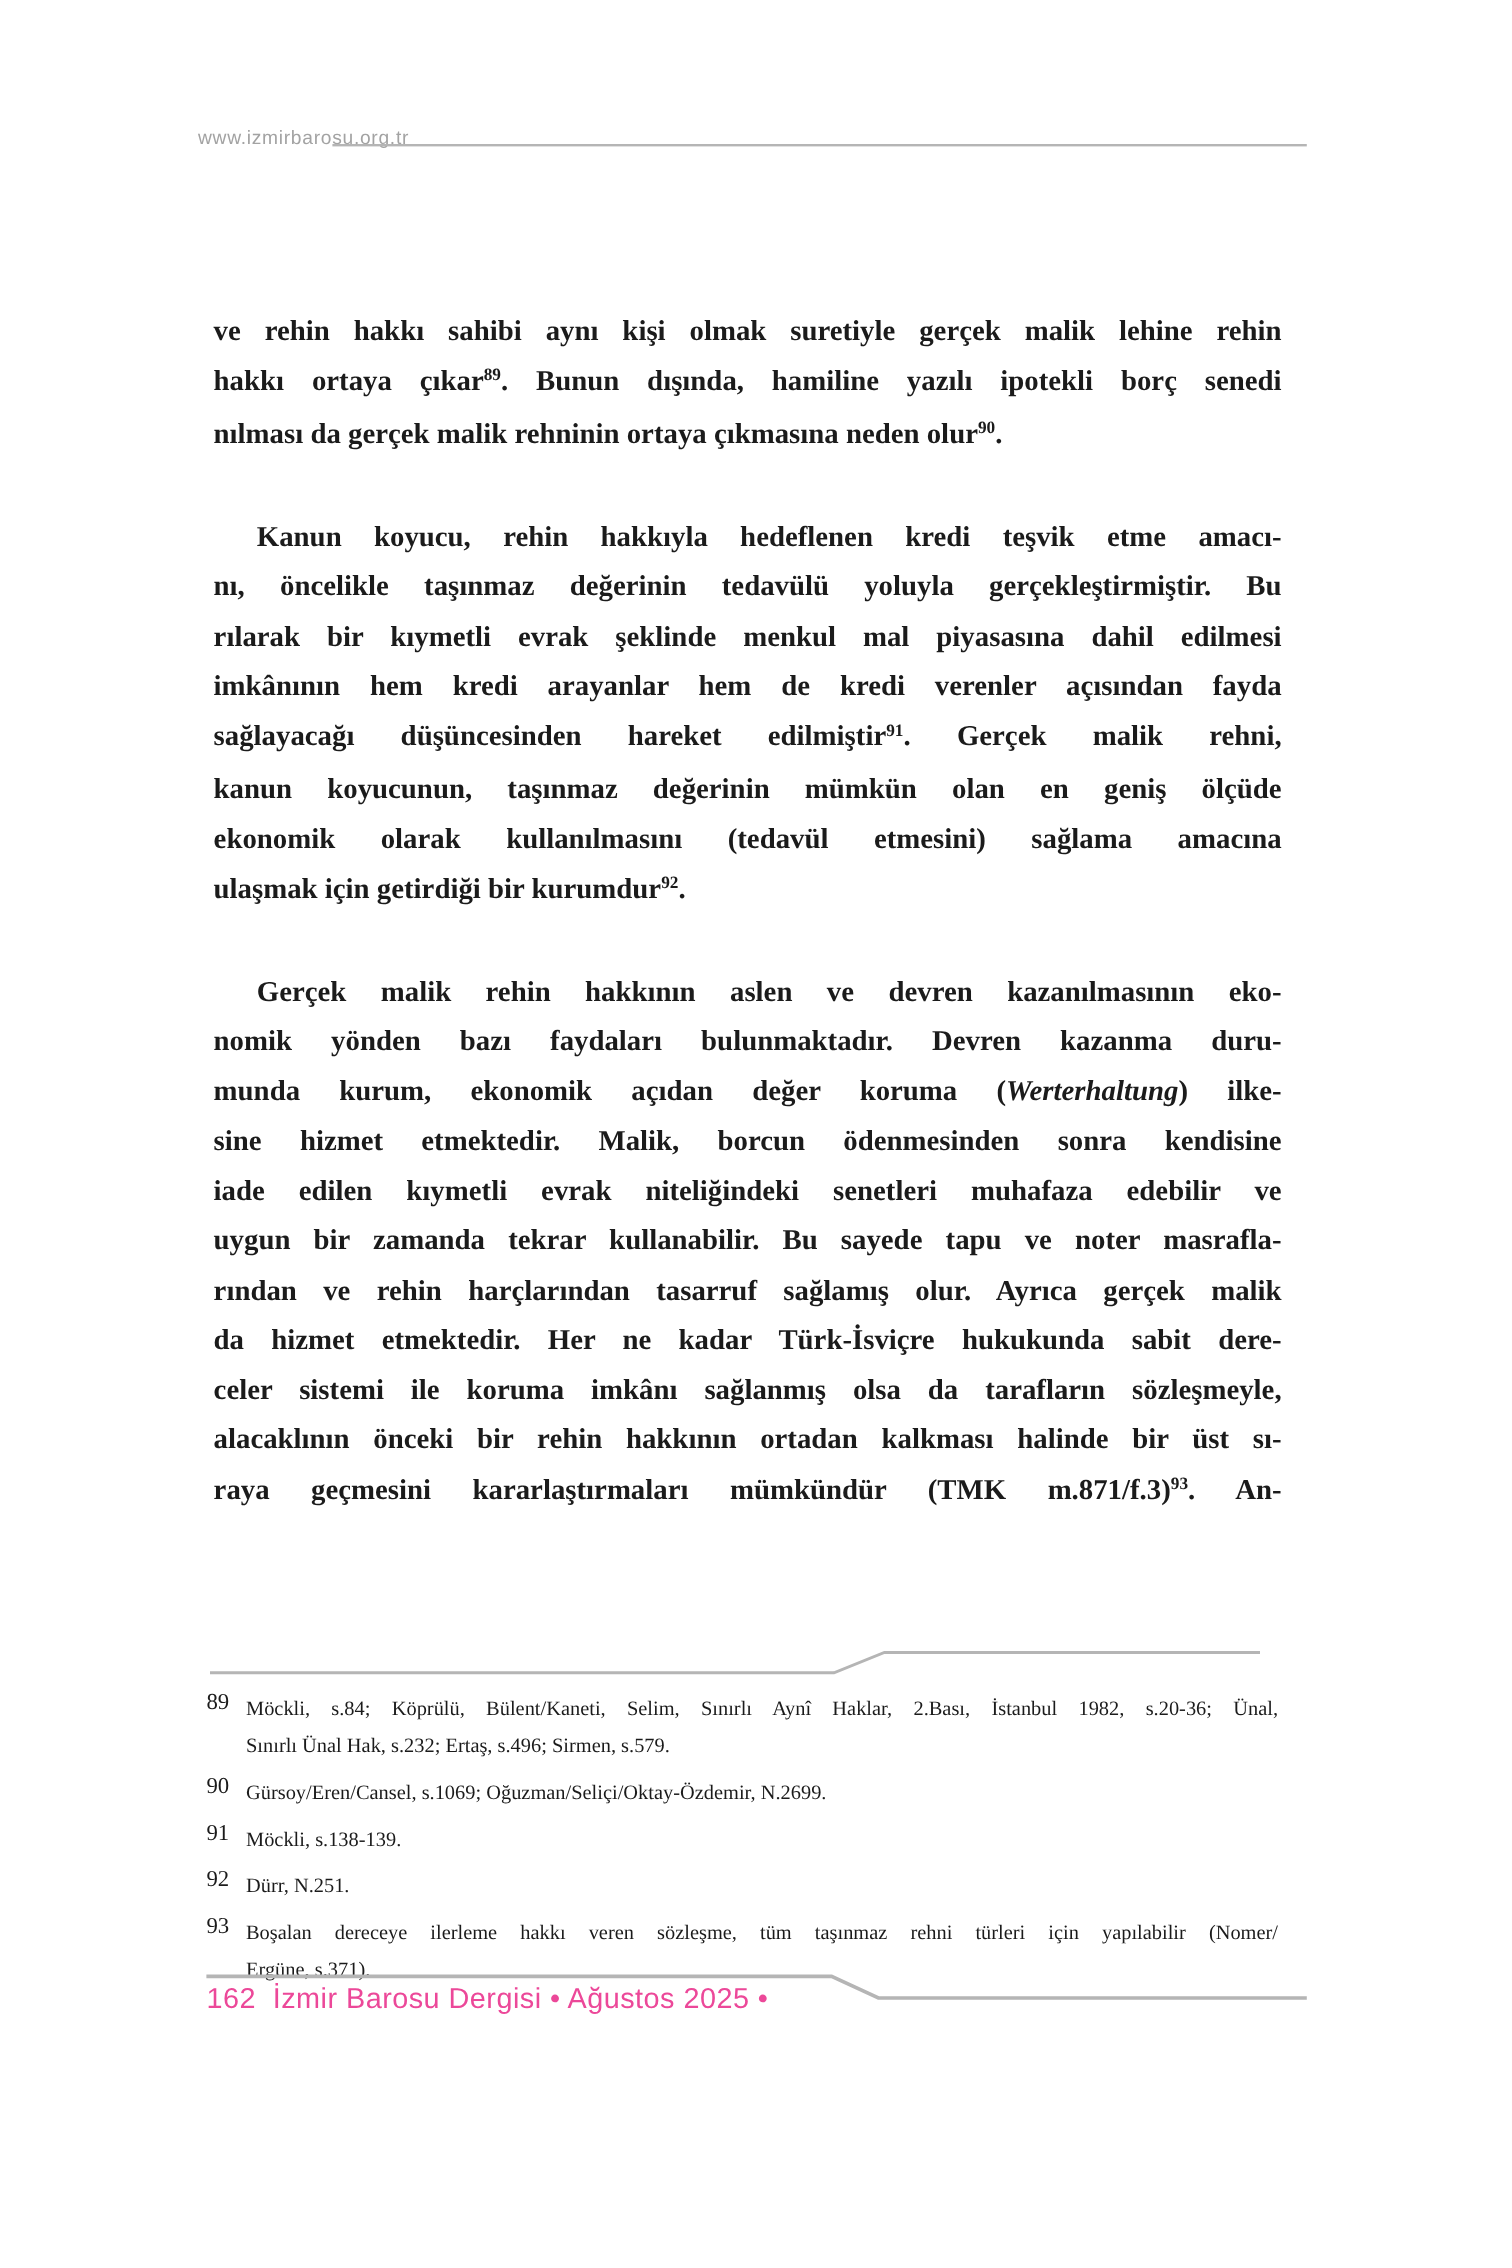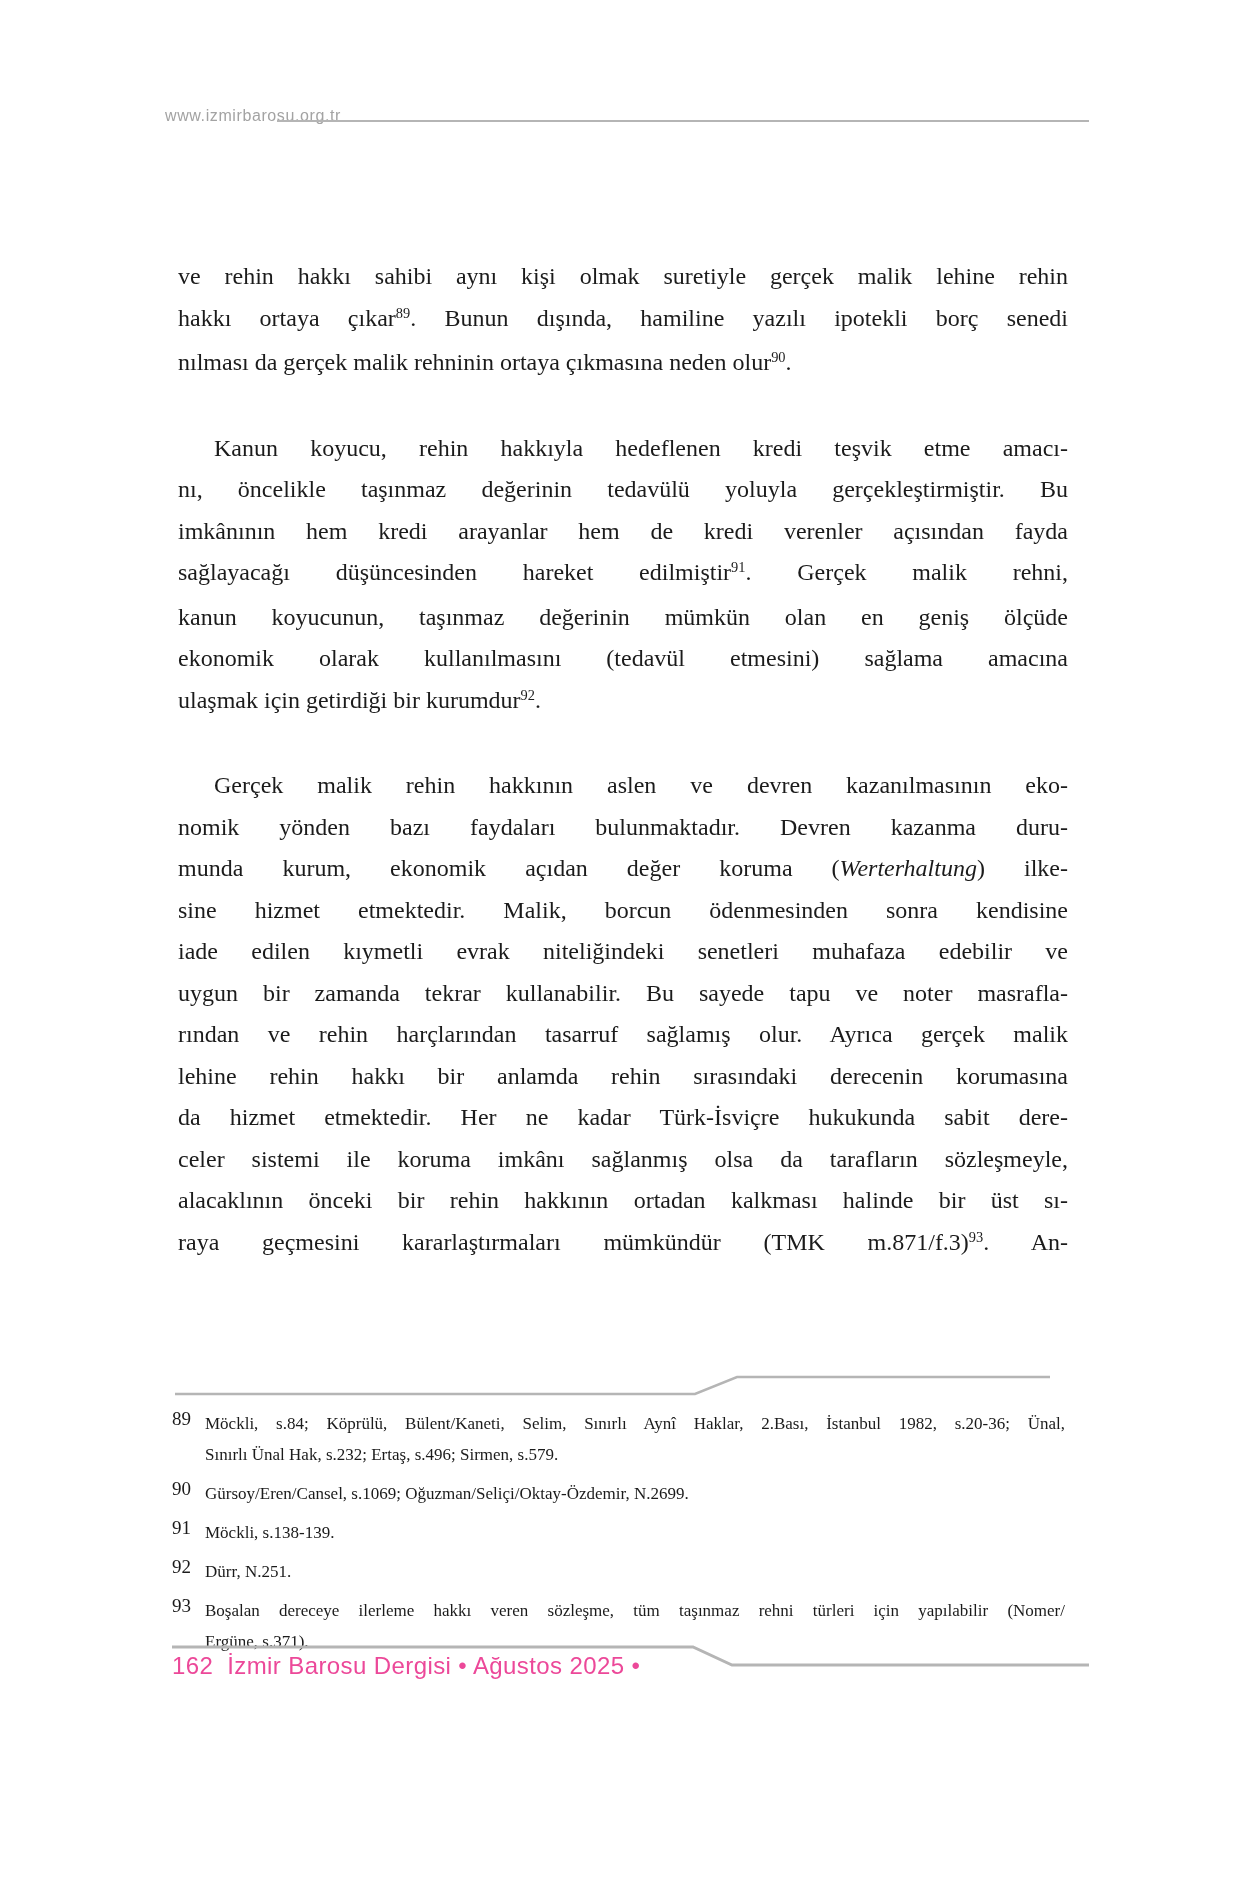--- a/index.html
+++ b/index.html
@@ -20,21 +20,21 @@
   }
   .header-rule{
     position:absolute;left:277px;top:120px;
     width:843px;height:2px;background:#b5b5b5;
   }
   
   .body-text{
     position:absolute;left:178px;top:256px;width:890px;
     font-size:24px;line-height:41.5px;
   }
-  .paragraph{margin:0 0 41px 0;}
+  .paragraph{margin:0 0 41px 0;font-weight:bold;}
   .paragraph:last-child{margin-bottom:0;}
   .line{
     text-align:justify;
     text-align-last:justify;
     white-space:normal;
   }
   .line.flush{text-align-last:left;}
   .paragraph.indented .line:first-child{text-indent:36px;}
   .seg-i{font-style:italic;}
   .seg-sup{
@@ -78,35 +78,35 @@
 
   <div class="body-text" id="body-text">
       <div class="paragraph">
         <div class="line"><span class="seg">ve rehin hakkı sahibi aynı kişi olmak suretiyle gerçek malik lehine rehin</span></div>
         <div class="line"><span class="seg">hakkı ortaya çıkar</span><span class="seg-sup">89</span><span class="seg">. Bunun dışında, hamiline yazılı ipotekli borç senedi</span></div>
         <div class="line flush"><span class="seg">nılması da gerçek malik rehninin ortaya çıkmasına neden olur</span><span class="seg-sup">90</span><span class="seg">.</span></div>
       </div>
       <div class="paragraph indented">
         <div class="line"><span class="seg">Kanun koyucu, rehin hakkıyla hedeflenen kredi teşvik etme amacı-</span></div>
         <div class="line"><span class="seg">nı, öncelikle taşınmaz değerinin tedavülü yoluyla gerçekleştirmiştir. Bu</span></div>
+        <div class="line"><span class="seg">rılarak bir kıymetli evrak şeklinde menkul mal piyasasına dahil edilmesi</span></div>
         <div class="line"><span class="seg">imkânının hem kredi arayanlar hem de kredi verenler açısından fayda</span></div>
         <div class="line"><span class="seg">sağlayacağı düşüncesinden hareket edilmiştir</span><span class="seg-sup">91</span><span class="seg">. Gerçek malik rehni,</span></div>
         <div class="line"><span class="seg">kanun koyucunun, taşınmaz değerinin mümkün olan en geniş ölçüde</span></div>
         <div class="line"><span class="seg">ekonomik olarak kullanılmasını (tedavül etmesini) sağlama amacına</span></div>
         <div class="line flush"><span class="seg">ulaşmak için getirdiği bir kurumdur</span><span class="seg-sup">92</span><span class="seg">.</span></div>
       </div>
       <div class="paragraph indented">
         <div class="line"><span class="seg">Gerçek malik rehin hakkının aslen ve devren kazanılmasının eko-</span></div>
         <div class="line"><span class="seg">nomik yönden bazı faydaları bulunmaktadır. Devren kazanma duru-</span></div>
         <div class="line"><span class="seg">munda kurum, ekonomik açıdan değer koruma (</span><span class="seg-i">Werterhaltung</span><span class="seg">) ilke-</span></div>
         <div class="line"><span class="seg">sine hizmet etmektedir. Malik, borcun ödenmesinden sonra kendisine</span></div>
         <div class="line"><span class="seg">iade edilen kıymetli evrak niteliğindeki senetleri muhafaza edebilir ve</span></div>
         <div class="line"><span class="seg">uygun bir zamanda tekrar kullanabilir. Bu sayede tapu ve noter masrafla-</span></div>
         <div class="line"><span class="seg">rından ve rehin harçlarından tasarruf sağlamış olur. Ayrıca gerçek malik</span></div>
-        <div class="line"><span class="seg">lehine rehin hakkı bir anlamda rehin sırasındaki derecenin korumasına</span></div>
         <div class="line"><span class="seg">da hizmet etmektedir. Her ne kadar Türk-İsviçre hukukunda sabit dere-</span></div>
         <div class="line"><span class="seg">celer sistemi ile koruma imkânı sağlanmış olsa da tarafların sözleşmeyle,</span></div>
         <div class="line"><span class="seg">alacaklının önceki bir rehin hakkının ortadan kalkması halinde bir üst sı-</span></div>
         <div class="line"><span class="seg">raya geçmesini kararlaştırmaları mümkündür (TMK m.871/f.3)</span><span class="seg-sup">93</span><span class="seg">. An-</span></div>
       </div>
     </div>
 
   <svg class="fn-divider" width="890" height="30" viewBox="0 0 890 30">
     <polyline class="rule-stroke" stroke-width="2.5" points="5,24 525,24 567,7 880,7"></polyline>
   </svg>

